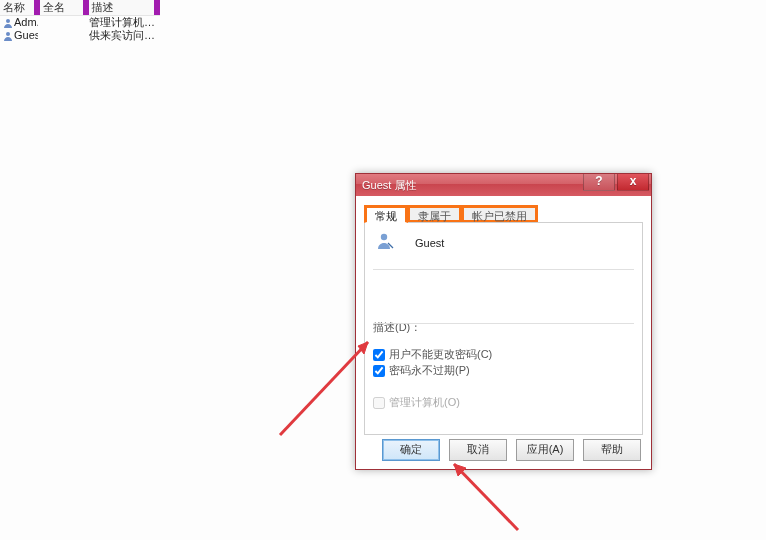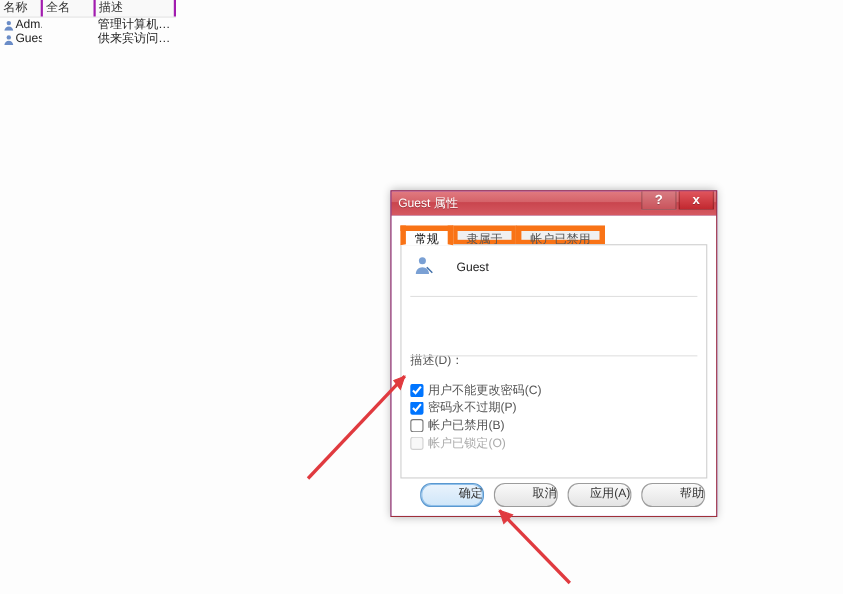--- a/index.html
+++ b/index.html
@@ -2,46 +2,46 @@
 <html><head>
 <meta charset="utf-8">
 <style>
   html,body{margin:0;padding:0;width:766px;height:540px;background:#fdfdfd;
     font-family:"Microsoft YaHei","SimSun",Arial,sans-serif;font-size:11px;
     color:#222;overflow:hidden;position:relative}
   
   .grid{position:absolute;left:0;top:0;width:160px}
   .grid-header{display:flex;background:#f9f9f9;border-bottom:1px solid #e5e5e5;
     height:15px;line-height:15px}
-  .grid-header div{border-right:2px solid #a21caf;padding:0 3px;font-size:11px;
+  .grid-header div{border-right:6px solid #a21caf;padding:0 3px;font-size:11px;
     color:#333}
   .col-name{width:33px}.col-full{width:43px}.col-desc{width:70px}
   .grid-row{display:flex;height:13px;line-height:13px}
   .grid-row div{padding:0 3px;overflow:hidden;white-space:nowrap;
     text-overflow:ellipsis;font-size:11px}
   .grid-row .col-name{width:33px;display:flex;align-items:center;gap:1px}
   .user-ico{flex:none}
   
   .dlg{position:absolute;left:355px;top:173px;width:295px;height:295px;
-    background:#8b5cf6;border:1px solid #9f3038;
+    background:#3b82f6;border:1px solid #9f3038;
     box-shadow:0 0 8px rgba(0,0,0,.3);}
   .titlebar{height:22px;position:relative;
     background:linear-gradient(#e17a80 0%,#d46168 45%,#c9454e 46%,#d65a62 100%);
     border-bottom:1px solid #a9343c;color:#fff;font-size:11px;line-height:22px;
     padding-left:6px;text-shadow:0 1px 0 rgba(0,0,0,.25)}
   .tbtn{position:absolute;top:0;height:16px;width:30px;text-align:center;
     line-height:14px;border:1px solid rgba(0,0,0,.25);border-top:none;
     color:#fff;font-weight:bold;font-size:12px}
   .tbtn.help{right:36px;background:linear-gradient(#d87c82,#c9545c)}
   .tbtn.close{right:2px;background:linear-gradient(#e0555d,#c22930)}
   .dlg-body{position:absolute;inset:22px 0 0 0;background:#fff}
   
   .tabs{position:absolute;left:8px;top:8px;display:flex;height:18px;
     font-size:11px}
-  .tab{padding:0 8px;line-height:17px;border:5px solid #f97316;background:#f0f0f0;
+  .tab{padding:0 8px;line-height:17px;border:3px solid #f97316;background:#f0f0f0;
     position:relative;top:1px;margin-right:-1px;color:#555}
   .tab.active{background:#fff;border-bottom:1px solid #fff;z-index:2;color:#111}
   .tabpage{position:absolute;left:8px;right:8px;top:26px;bottom:34px;
     border:1px solid #cfcfcf;background:#fff}
   
   .hdr{position:absolute;left:8px;top:8px;width:260px;height:32px}
   .hdr-ico{position:absolute;left:2px;top:0}
   .hdr-name{position:absolute;left:42px;top:6px;font-size:11px}
   .hr{position:absolute;left:8px;top:46px;right:8px;border-top:1px solid #e0e0e0}
   .fld{position:absolute;left:8px;right:8px;height:20px;display:flex;
@@ -56,22 +56,22 @@
   .chk{position:absolute;left:8px;right:8px;height:15px;display:flex;
     align-items:center;font-size:11px;color:#555;gap:4px}
   .chk input{margin:0;width:12px;height:12px}
   .chk.disabled{color:#aaa}
   .chk.c1{top:108px}.chk.c2{top:124px}.chk.c3{top:140px}
   .chk.c4{top:156px}.chk.c5{top:172px}
   
   .btnrow{position:absolute;left:0;right:0;bottom:6px;height:24px;
     display:flex;gap:9px;justify-content:flex-end;padding-right:10px}
   .btn{width:56px;height:20px;font-size:11px;border:1px solid #9c9c9c;
-    background:linear-gradient(#fafafa,#e4e4e4);border-radius:10px;
-    line-height:18px;text-align:right;color:#333;cursor:default}
+    background:linear-gradient(#fafafa,#e4e4e4);border-radius:0;
+    line-height:18px;text-align:center;color:#333;cursor:default}
   .btn.primary{border-color:#5a98d0;
     background:linear-gradient(#eaf3fc,#cfe6f9);box-shadow:0 0 0 1px #8fc0ea inset}
   
   .arrow{position:absolute;stroke:#e03a3f;fill:#e03a3f;pointer-events:none}
 </style>
 </head>
 <body>
 
 <div class="grid">
   <div class="grid-header">
@@ -133,27 +133,23 @@
       <div class="hr2"></div>
 
       <label class="chk c2">
         <input type="checkbox" checked="" style="">
         <span>用户不能更改密码(C)</span>
       </label>
       <label class="chk c3">
         <input type="checkbox" checked="" style="">
         <span>密码永不过期(P)</span>
       </label>
-      <label class="chk c4">
-        <input type="checkbox" style="">
-        <span>帐户已禁用(B)</span>
-      </label>
       <label class="chk c5 disabled">
         <input type="checkbox" disabled="" style="">
-        <span>帐户已锁定(O)</span>
+        <span>管理计算机(O)</span>
       </label>
     </div>
 
     <div class="btnrow">
       <div class="btn primary">确定</div>
       <div class="btn">取消</div>
       <div class="btn">应用(A)</div>
       <div class="btn">帮助</div>
     </div>
   </div>

